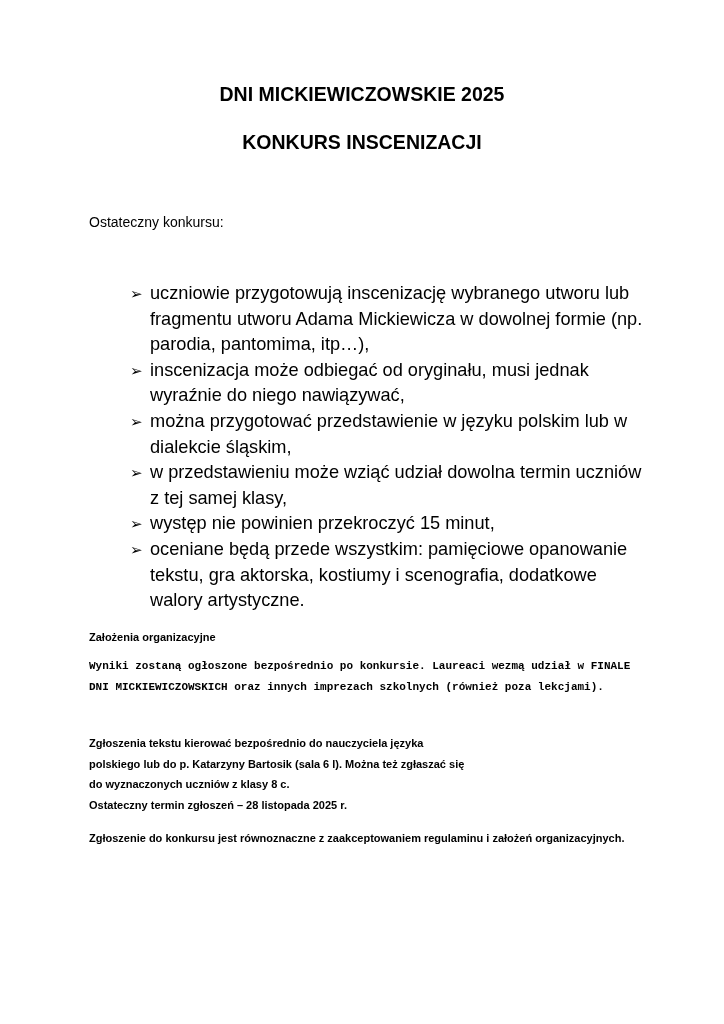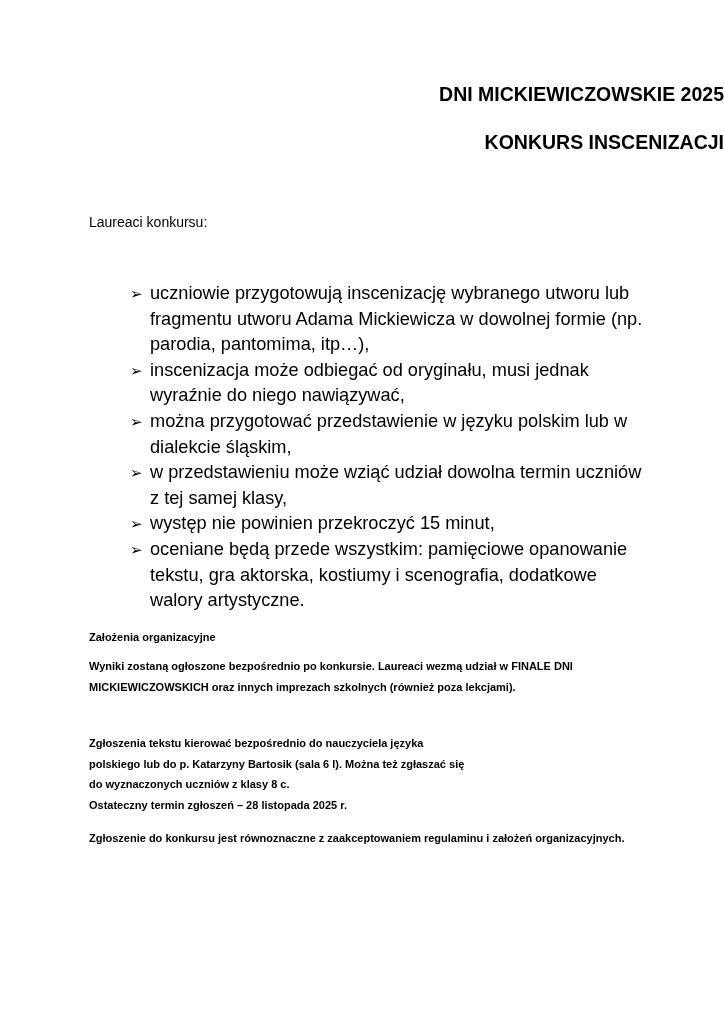--- a/index.html
+++ b/index.html
@@ -1,21 +1,21 @@
 <!DOCTYPE html>
 <html><head>
   <meta charset="utf-8">
   <style>
     html, body { margin: 0; padding: 0; background: #ffffff; }
     body {
       width: 724px; height: 1024px; position: relative; overflow: hidden;
       font-family: "Liberation Sans", sans-serif; color: #000;
     }
     .title {
-      position: absolute; left: 0; width: 724px; text-align: right;
+      position: absolute; left: 0; width: 724px; text-align: center;
       font-weight: bold; font-size: 19.5px; margin: 0;
     }
     #t1 { top: 83px; }
     #t2 { top: 131px; }
     .intro {
       position: absolute; left: 89px; top: 214px; font-size: 14px; margin: 0;
     }
     ul.rules {
       position: absolute; left: 130px; top: 281px; width: 520px;
       list-style: none; margin: 0; padding: 0;
@@ -23,31 +23,31 @@
     }
     ul.rules li { position: relative; padding-left: 20px; }
     ul.rules li .bullet {
       position: absolute; left: 0; top: 0; width: 14px; font-size: 15px;
     }
     .bold-section {
       position: absolute; left: 89px; width: 560px; font-weight: bold;
       font-size: 11px; line-height: 20.6px; margin: 0;
     }
     #org-heading { top: 627px; }
-    #para1 { top: 656px; }
+    #para1 { top: 656px; font-family: Liberation Mono, monospace; }
     #para2 { top: 733px; }
     #para3 { top: 828px; }
   </style>
 </head>
 <body>
 
 <h1 id="t1" class="title">DNI MICKIEWICZOWSKIE 2025</h1>
 <h2 id="t2" class="title">KONKURS INSCENIZACJI</h2>
 
-<p class="intro">Laureaci konkursu:</p>
+<p class="intro">Ostateczny konkursu:</p>
 
 <ul class="rules">
   <li><span class="bullet">➢</span><span>uczniowie przygotowują inscenizację wybranego utworu lub fragmentu utworu Adama Mickiewicza w dowolnej formie (np. parodia, pantomima, itp…),</span></li>
   <li><span class="bullet">➢</span><span>inscenizacja może odbiegać od oryginału, musi jednak wyraźnie do niego nawiązywać,</span></li>
   <li><span class="bullet">➢</span><span>można przygotować przedstawienie w języku polskim lub w dialekcie śląskim,</span></li>
   <li><span class="bullet">➢</span><span>w przedstawieniu  może wziąć udział dowolna termin uczniów z tej samej klasy,</span></li>
   <li><span class="bullet">➢</span><span>występ nie powinien przekroczyć 15 minut,</span></li>
   <li><span class="bullet">➢</span><span>oceniane będą przede wszystkim: pamięciowe opanowanie tekstu, gra aktorska, kostiumy i scenografia, dodatkowe walory artystyczne.</span></li>
 </ul>
 

